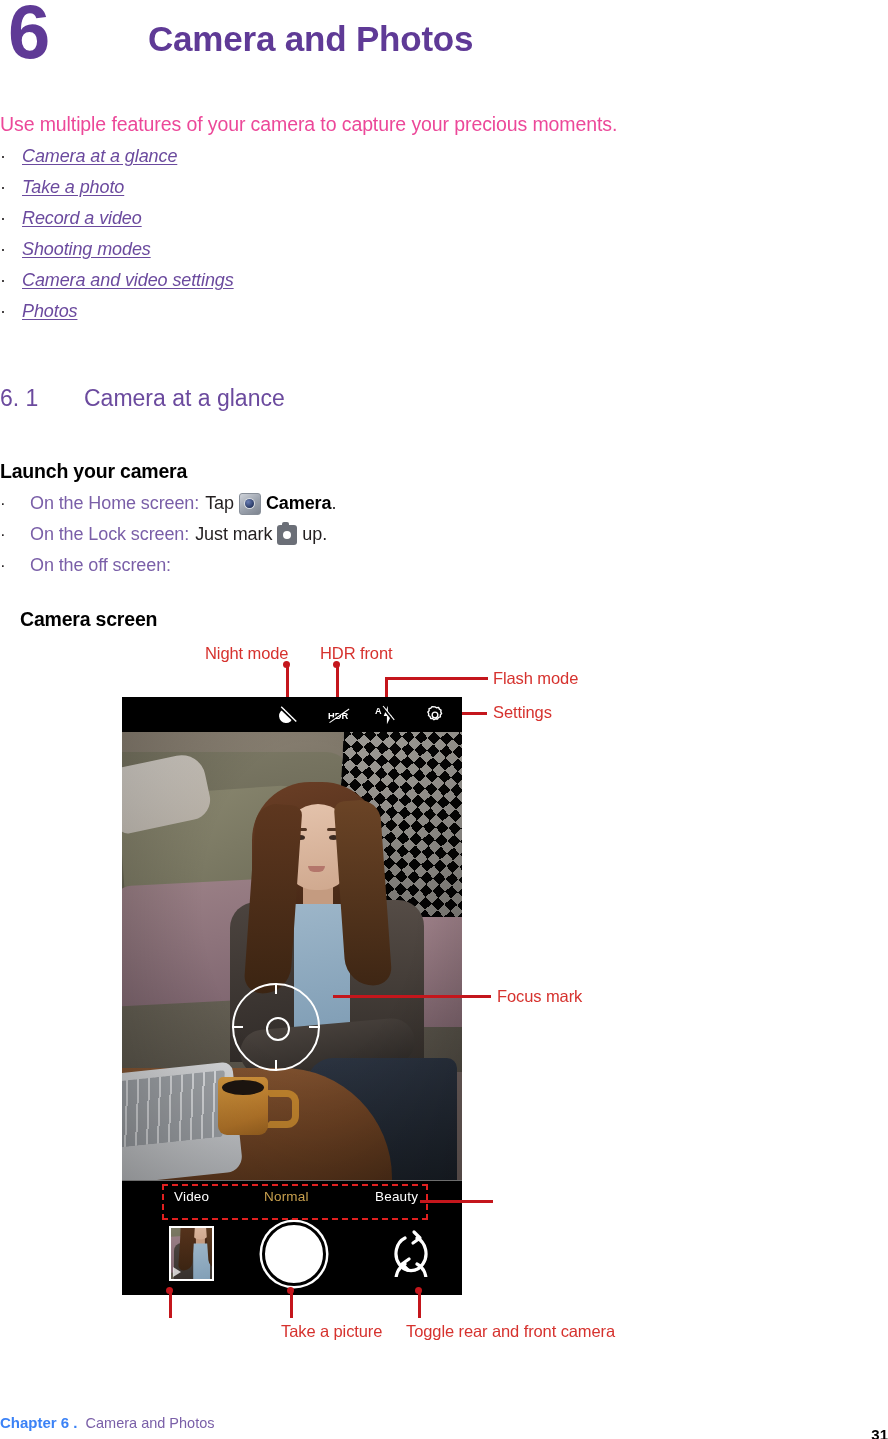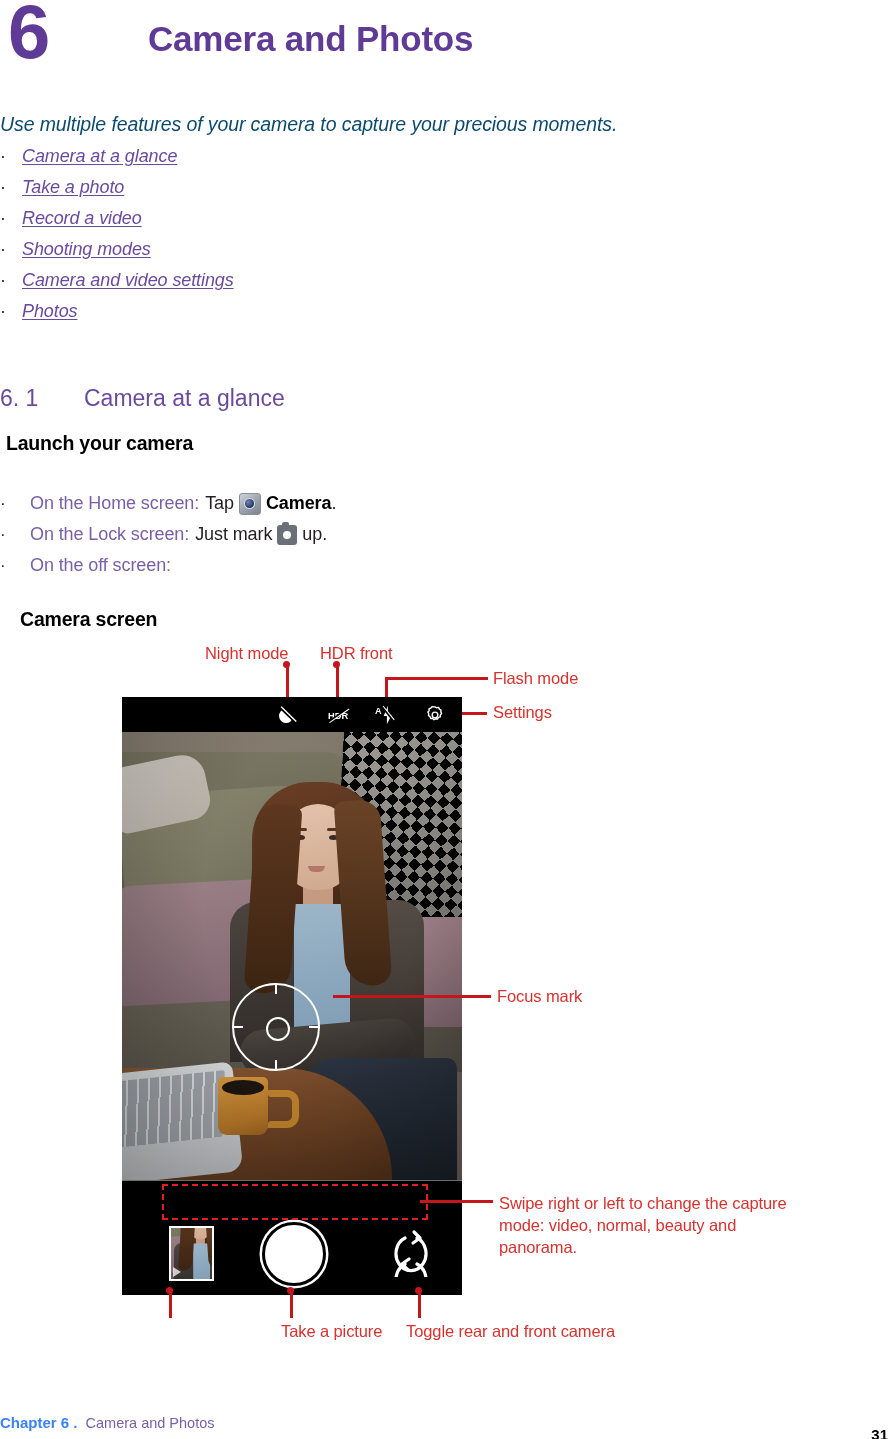--- a/index.html
+++ b/index.html
@@ -39,23 +39,22 @@
     color: #5f3a96;
     letter-spacing: -0.2px;
     line-height: 1.1;
   }
 
   
   .intro {
     position: absolute;
     left: 0; top: 113px;
     font-size: 19.5px;
-    color: #0c4a6e;
+    color: #ec4899;
     letter-spacing: -0.1px;
-    font-style: italic;
   }
 
   .toc {
     position: absolute;
     left: 0; top: 146px;
     width: 500px;
   }
   .toc-item {
     display: flex;
     align-items: baseline;
@@ -86,21 +85,21 @@
   }
   .sec-num { display: inline-block; width: 84px; }
 
   .sub-head {
     position: absolute;
     font-size: 19.5px;
     font-weight: bold;
     color: #000000;
     letter-spacing: -0.2px;
   }
-  .sub-head.launch { left: 0; top: 432px; padding-left: 6px; }
+  .sub-head.launch { left: 0; top: 460px; }
   .sub-head.camscreen { left: 0; top: 608px; margin-left: 20px; }
 
   
   .launch-list {
     position: absolute;
     left: 0; top: 488px;
     width: 700px;
   }
   .lb {
     display: flex;
@@ -627,20 +626,25 @@
       <div class="focus-mark">
         <div class="tick t"></div>
         <div class="tick b"></div>
         <div class="tick l"></div>
         <div class="tick r"></div>
         <div class="inner"></div>
       </div>
     </div>
 
     <div class="cam-bottom">
+      <div class="mode-strip">
+        <span class="mode video">Video</span>
+        <span class="mode normal">Normal</span>
+        <span class="mode beauty">Beauty</span>
+      </div>
 
       <div class="thumb">
         <div class="tw">
           <div class="vf-wall"></div>
           <div class="vf-couch-back"></div>
           <div class="vf-blanket"></div>
 
           <div class="vf-pattern"></div>
           <div class="vf-pattern-shade"></div>
           <div class="vf-seat"></div>
@@ -666,21 +670,20 @@
         <path d="M18 39 a15 17 0 1 0 12 0" fill="none" stroke="#fff" stroke-width="3.2" stroke-linecap="round"></path>
         <path d="M27 7 L33 13 L26 18" fill="none" stroke="#fff" stroke-width="3.2" stroke-linecap="round" stroke-linejoin="round"></path>
         <path d="M21 45 L15 39 L22 34" fill="none" stroke="#fff" stroke-width="3.2" stroke-linecap="round" stroke-linejoin="round"></path>
       </svg>
     </div>
   </div>
 
   <div class="ann" style="left:497px; top:355px;">Focus mark</div>
   <div class="ln h" style="left:333px; top:365px; width:158px;"></div>
 
-  <div class="ann wrap" style="left:499px; top:562px; width:300px; white-space:normal;">Swipe right or left to change the capture mode: video, normal, beauty and panorama.</div>
   <div class="ln h" style="left:420px; top:570px; width:73px;"></div>
 
   <div class="ann" style="left:281px; top:690px;">Take a picture</div>
   <div class="ann" style="left:406px; top:690px;">Toggle rear and front camera</div>
 
   <div class="ln v" style="left:169px; top:660px; height:28px;"></div>
   <div class="dot" style="left:166px; top:657px;"></div>
   <div class="ln v" style="left:290px; top:660px; height:28px;"></div>
   <div class="dot" style="left:287px; top:657px;"></div>
   <div class="ln v" style="left:418px; top:660px; height:28px;"></div>

